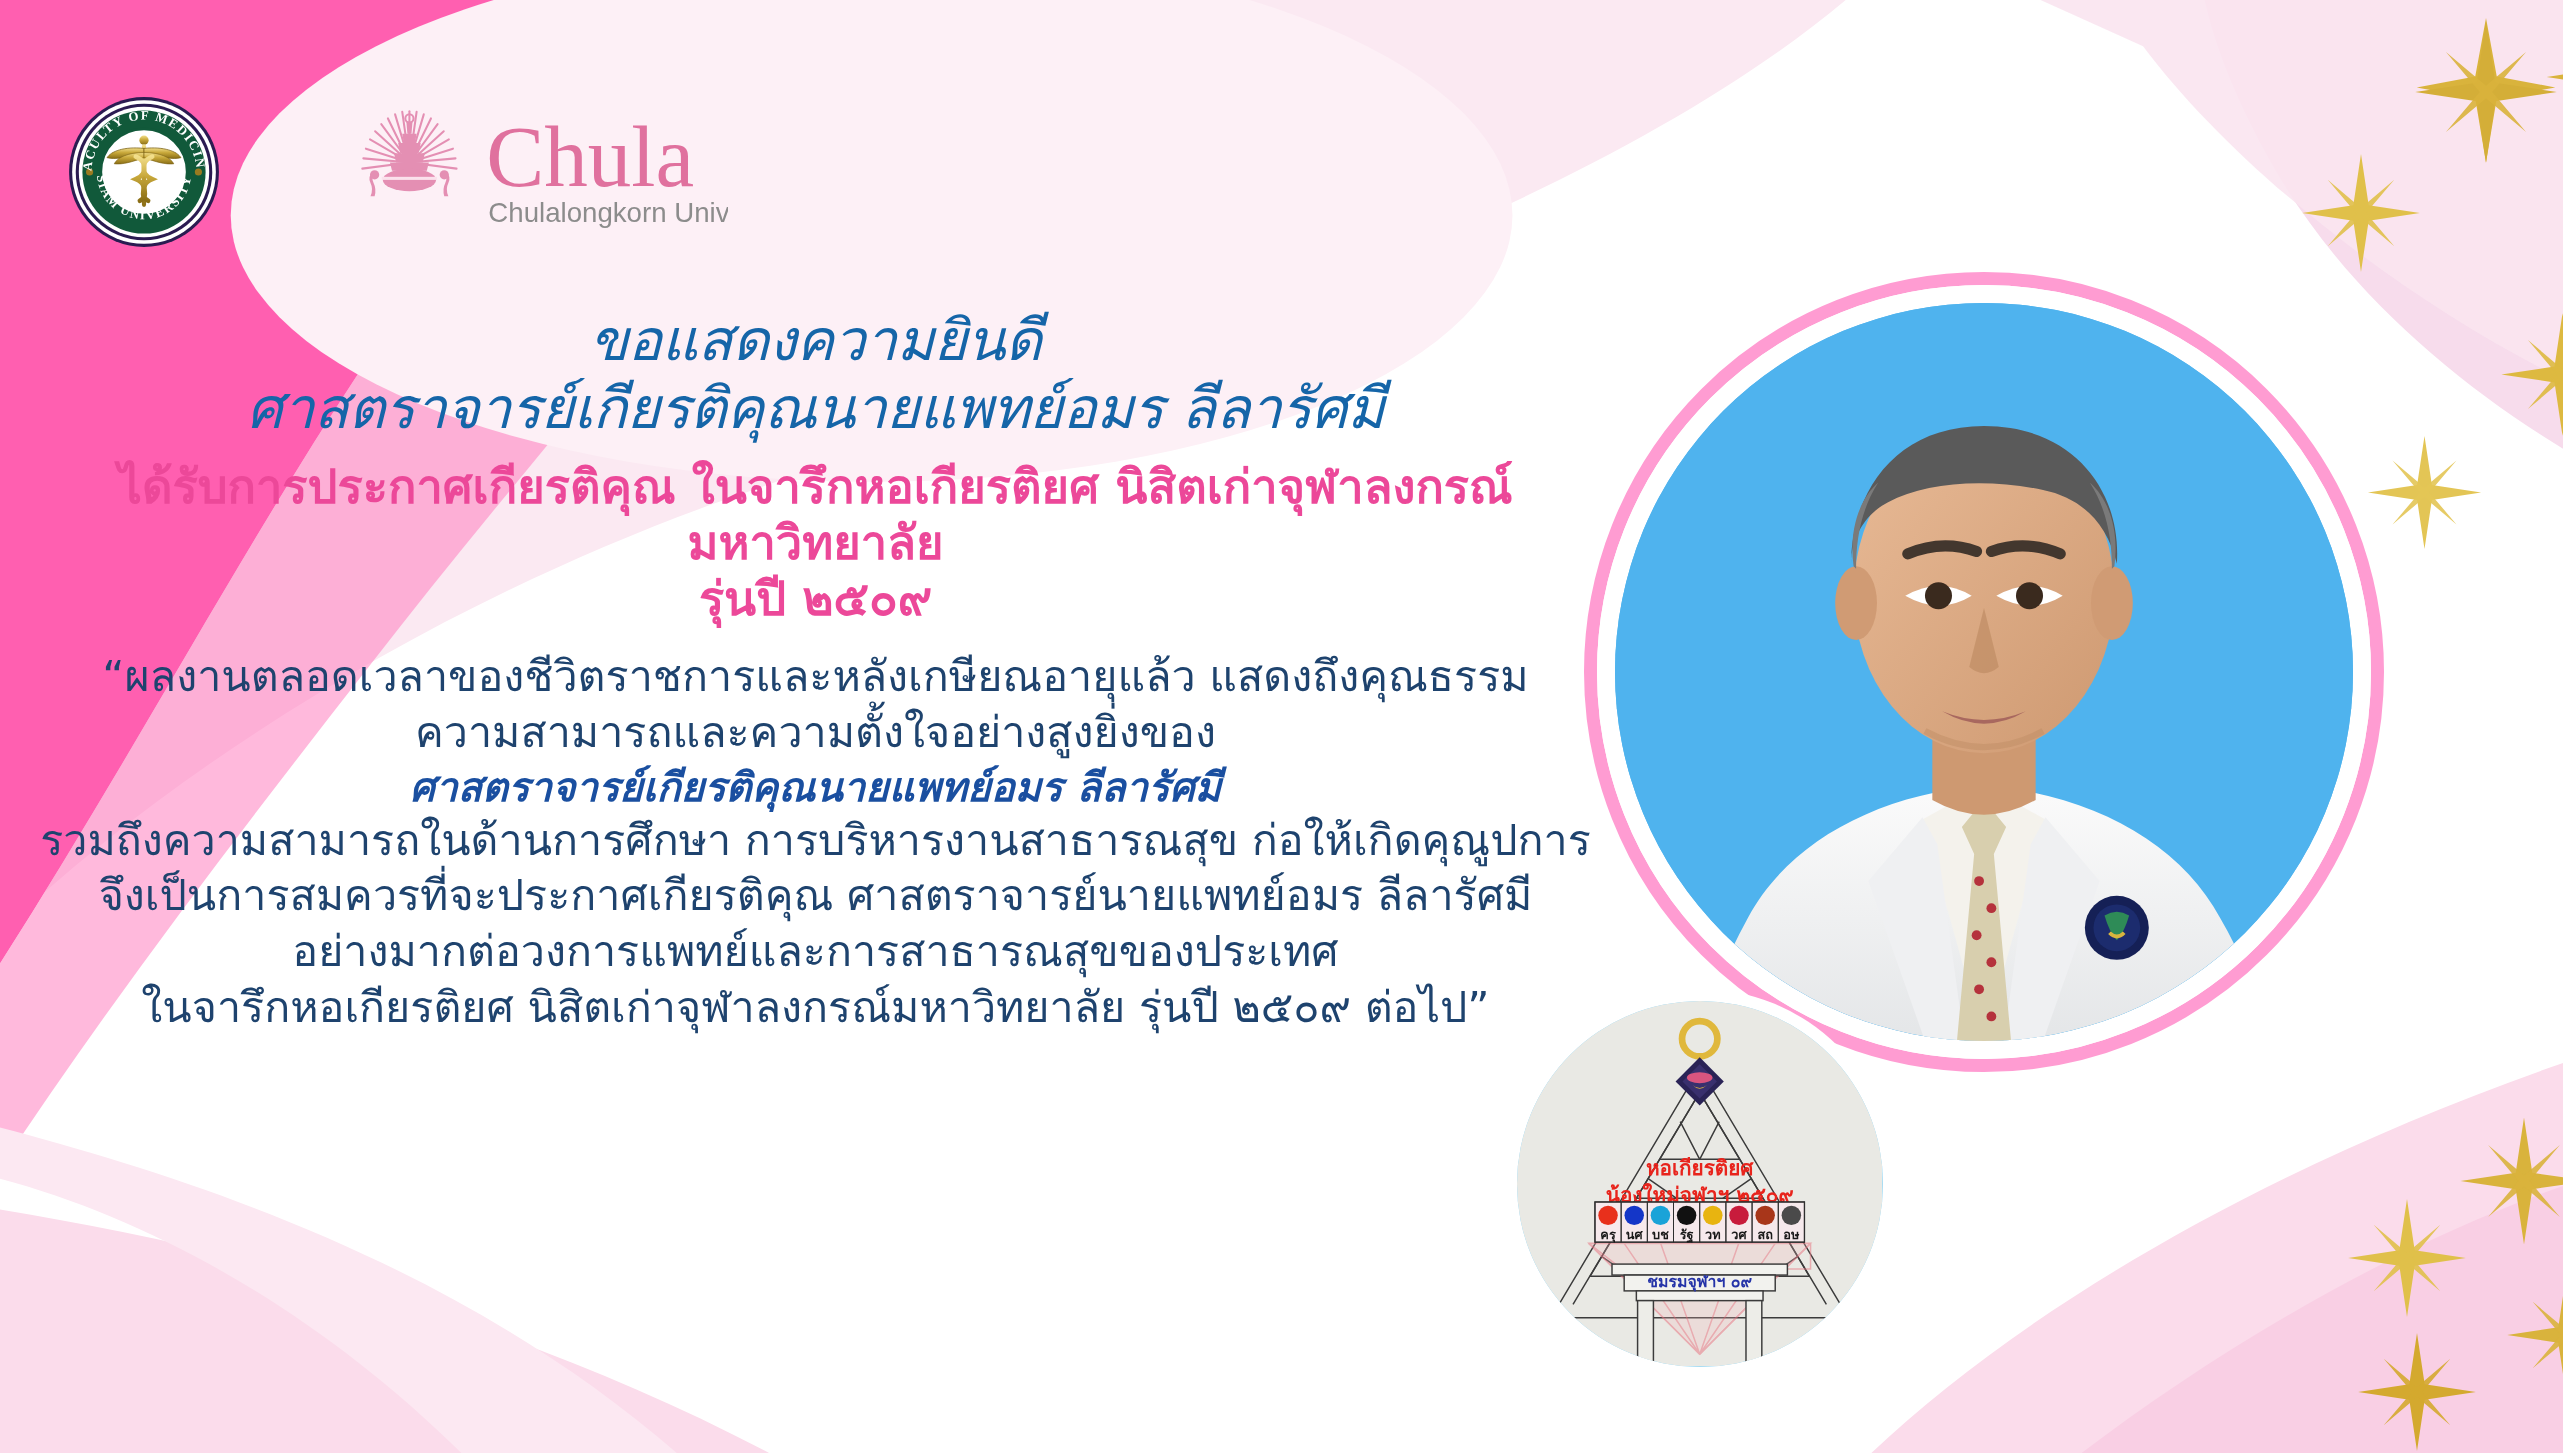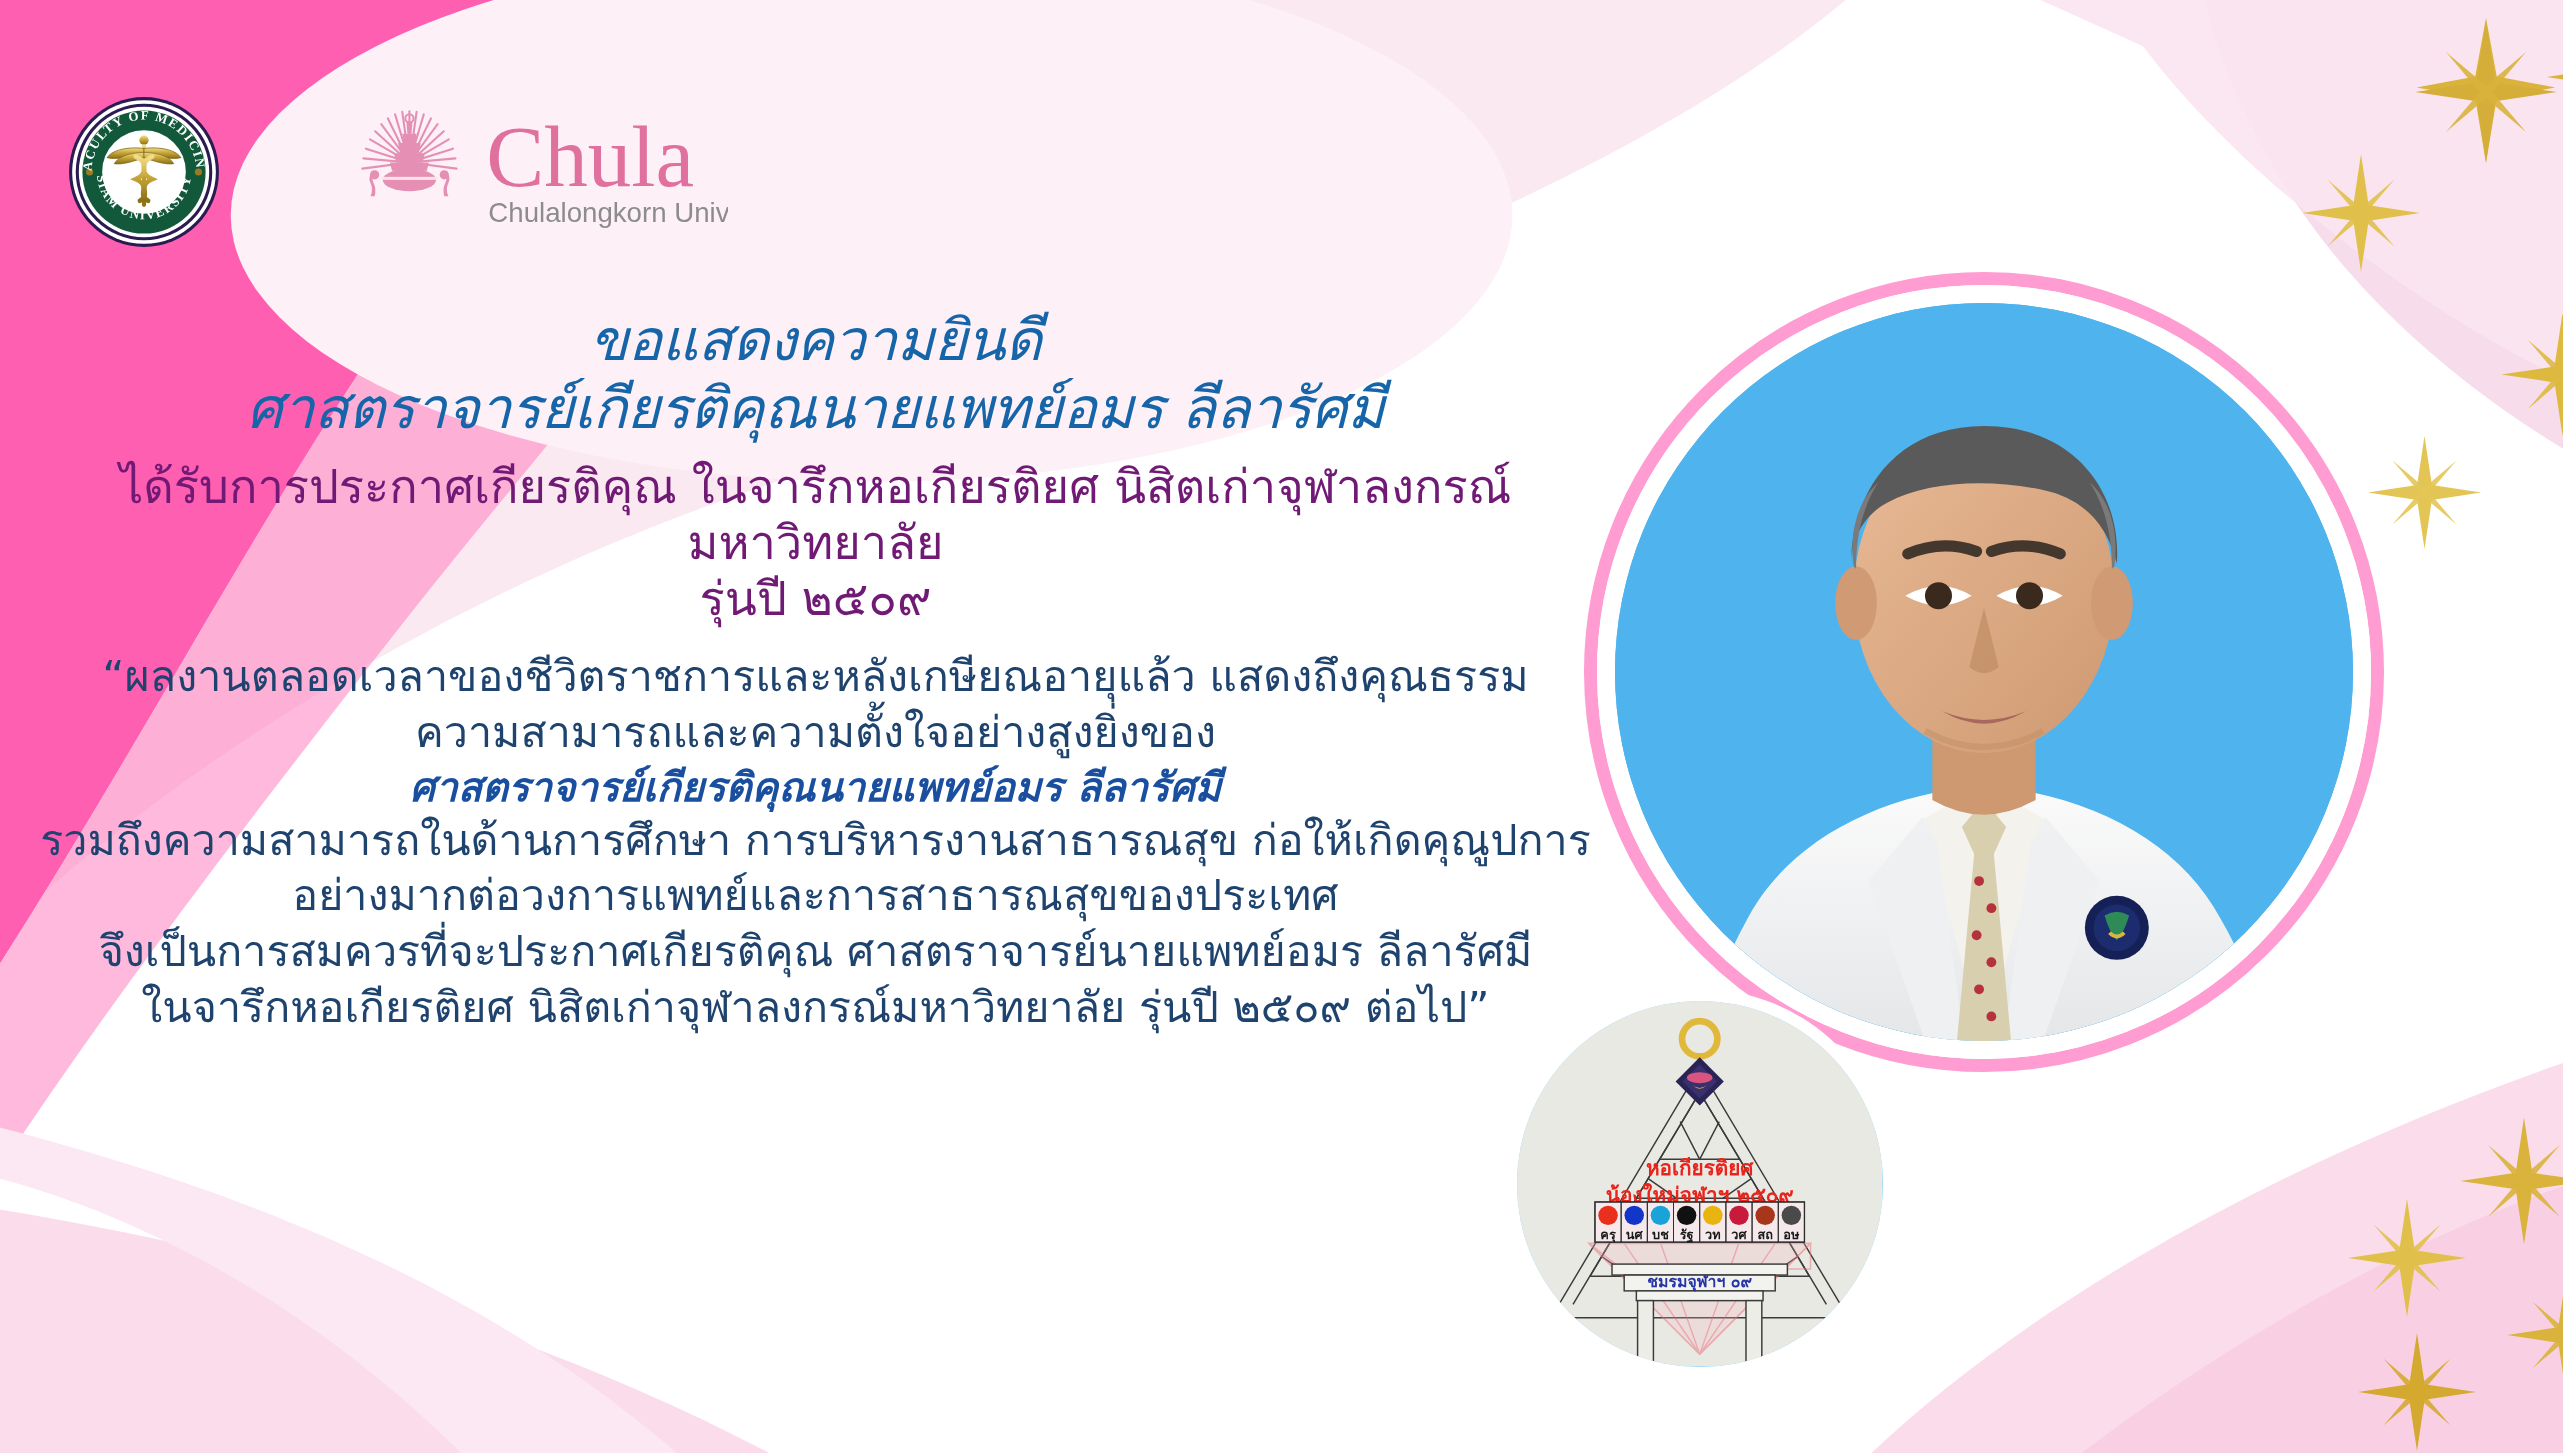--- a/index.html
+++ b/index.html
@@ -24,21 +24,21 @@
   .title-line{
     color:#1565A8;font-weight:normal;font-style:italic;
     line-height:1.15;letter-spacing:-0.5px;
     white-space:nowrap;
   }
   .t1{font-size:57px;margin-bottom:2.1px;}
   .t2{font-size:57px;}
   .t3{font-size:57px;}
 
   .sub-line{
-    color:#701a75;font-weight:400;line-height:1.2;
+    color:#ec4899;font-weight:700;line-height:1.2;
     font-size:47px;
   }
 
   .body-line{
     color:#1E436E;font-size:43px;line-height:1.30;
     font-weight:400;
   }
   .body-name{
     color:#1A4FA0;font-size:40px;font-weight:bold;font-style:italic;
     line-height:1.30;
@@ -244,22 +244,22 @@
     <div class="title-line t1">ขอแสดงความยินดี</div>
     <div class="title-line t2">ศาสตราจารย์เกียรติคุณนายแพทย์อมร ลีลารัศมี</div>
 
     <div class="sub-line" style="margin-top:17.4px;">ได้รับการประกาศเกียรติคุณ ในจารึกหอเกียรติยศ นิสิตเก่าจุฬาลงกรณ์มหาวิทยาลัย</div>
     <div class="sub-line">รุ่นปี ๒๕๐๙</div>
 
     <div class="body-line" style="margin-top:21px;">“ผลงานตลอดเวลาของชีวิตราชการและหลังเกษียณอายุแล้ว แสดงถึงคุณธรรม</div>
     <div class="body-line">ความสามารถและความตั้งใจอย่างสูงยิ่งของ</div>
     <div class="body-name">ศาสตราจารย์เกียรติคุณนายแพทย์อมร ลีลารัศมี</div>
     <div class="body-line">รวมถึงความสามารถในด้านการศึกษา การบริหารงานสาธารณสุข ก่อให้เกิดคุณูปการ</div>
+    <div class="body-line">จึงเป็นการสมควรที่จะประกาศเกียรติคุณ ศาสตราจารย์นายแพทย์อมร ลีลารัศมี</div>
     <div class="body-line">อย่างมากต่อวงการแพทย์และการสาธารณสุขของประเทศ</div>
-    <div class="body-line">จึงเป็นการสมควรที่จะประกาศเกียรติคุณ ศาสตราจารย์นายแพทย์อมร ลีลารัศมี</div>
     <div class="body-line">ในจารึกหอเกียรติยศ นิสิตเก่าจุฬาลงกรณ์มหาวิทยาลัย รุ่นปี ๒๕๐๙ ต่อไป”</div>
   </div>
 
   <div class="portrait-wrap">
     <div class="portrait-ring-pink"></div>
     <div class="portrait-ring-white"></div>
     <div class="portrait-photo">
       <svg viewBox="0 0 600 600" xmlns="http://www.w3.org/2000/svg">
         <defs>
           <linearGradient id="coat" x1="0" y1="0" x2="0" y2="1">

